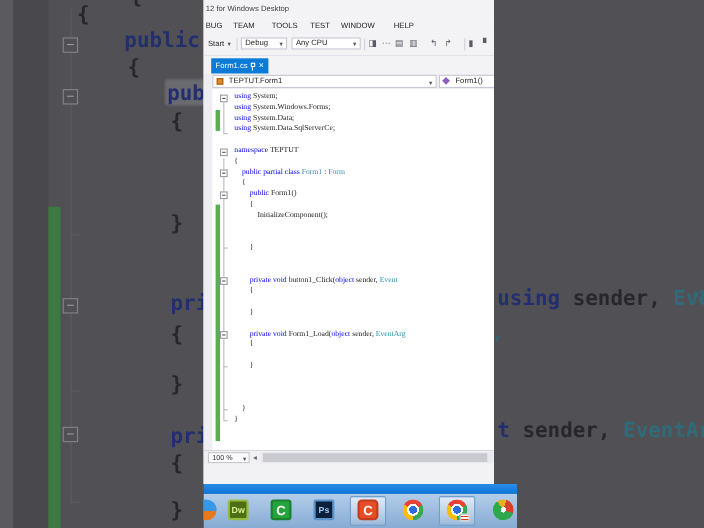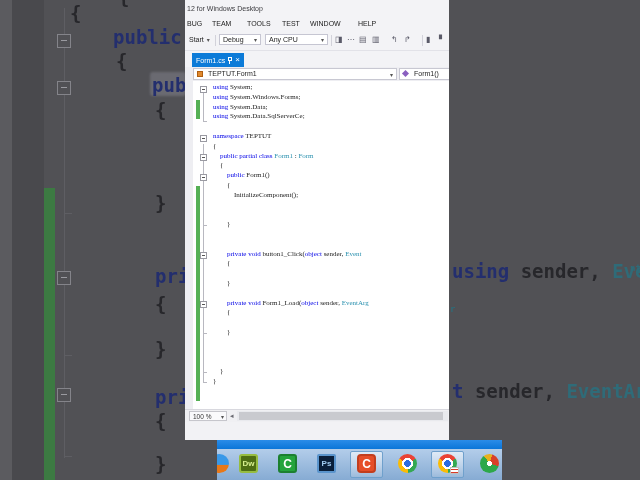--- a/index.html
+++ b/index.html
@@ -62,21 +62,21 @@
   .bottombar{position:relative;height:13px;background:#f0f0f3;border-top:1px solid #d8d8de;box-sizing:border-box;font-size:6.5px;color:#333;}
   .zoombox{position:absolute;left:4px;top:1px;width:38px;height:10px;background:#fafafc;border:1px solid #c6c6cc;
            box-sizing:border-box;padding:1px 2px 0 3px;}
   .zoombox .dd{float:right;margin-top:0;}
   .scrollarrow{position:absolute;left:45px;top:2px;font-size:7px;color:#6a6a72;}
   .hscroll{position:absolute;left:52px;right:1px;top:1px;height:10px;background:#e9eaee;}
   .hthumb{position:absolute;left:2px;top:1px;width:204px;height:8px;background:#c9cacf;}
   .statusarea{height:19px;background:#f2f2f5;}
 
   
-  .taskbar{position:absolute;left:185px;top:440px;width:285px;height:40px;overflow:hidden;margin-left:32px;}
+  .taskbar{position:absolute;left:185px;top:440px;width:285px;height:40px;overflow:hidden;}
   .tb-strip{height:9px;background:linear-gradient(#2a8ce8,#0b75d8);}
   .tb-row{position:relative;height:31px;background:linear-gradient(#b3cdea,#86abd3);}
   .tb-active{position:absolute;top:2px;width:33px;height:27px;border:1px solid #6fa0cc;border-radius:2px;
              background:linear-gradient(rgba(255,255,255,.6),rgba(255,255,255,.15));box-sizing:border-box;}
   .tbapp{position:absolute;top:5px;width:19px;height:19px;display:flex;align-items:center;justify-content:center;
          font-weight:bold;box-sizing:border-box;font-family:"Liberation Sans",sans-serif;}
   .ic-half{border-radius:50%;background:linear-gradient(180deg,#3898e8 55%,#e87818 58%);}
   .ic-chrome{border-radius:50%;background:
       radial-gradient(circle at 50% 50%, #2b6de0 0 3.5px, #ffffff 3.5px 5.5px, rgba(0,0,0,0) 5.5px),
       conic-gradient(from -60deg, #ea4335 0 120deg, #34a853 120deg 240deg, #fbbc05 240deg 360deg);}

